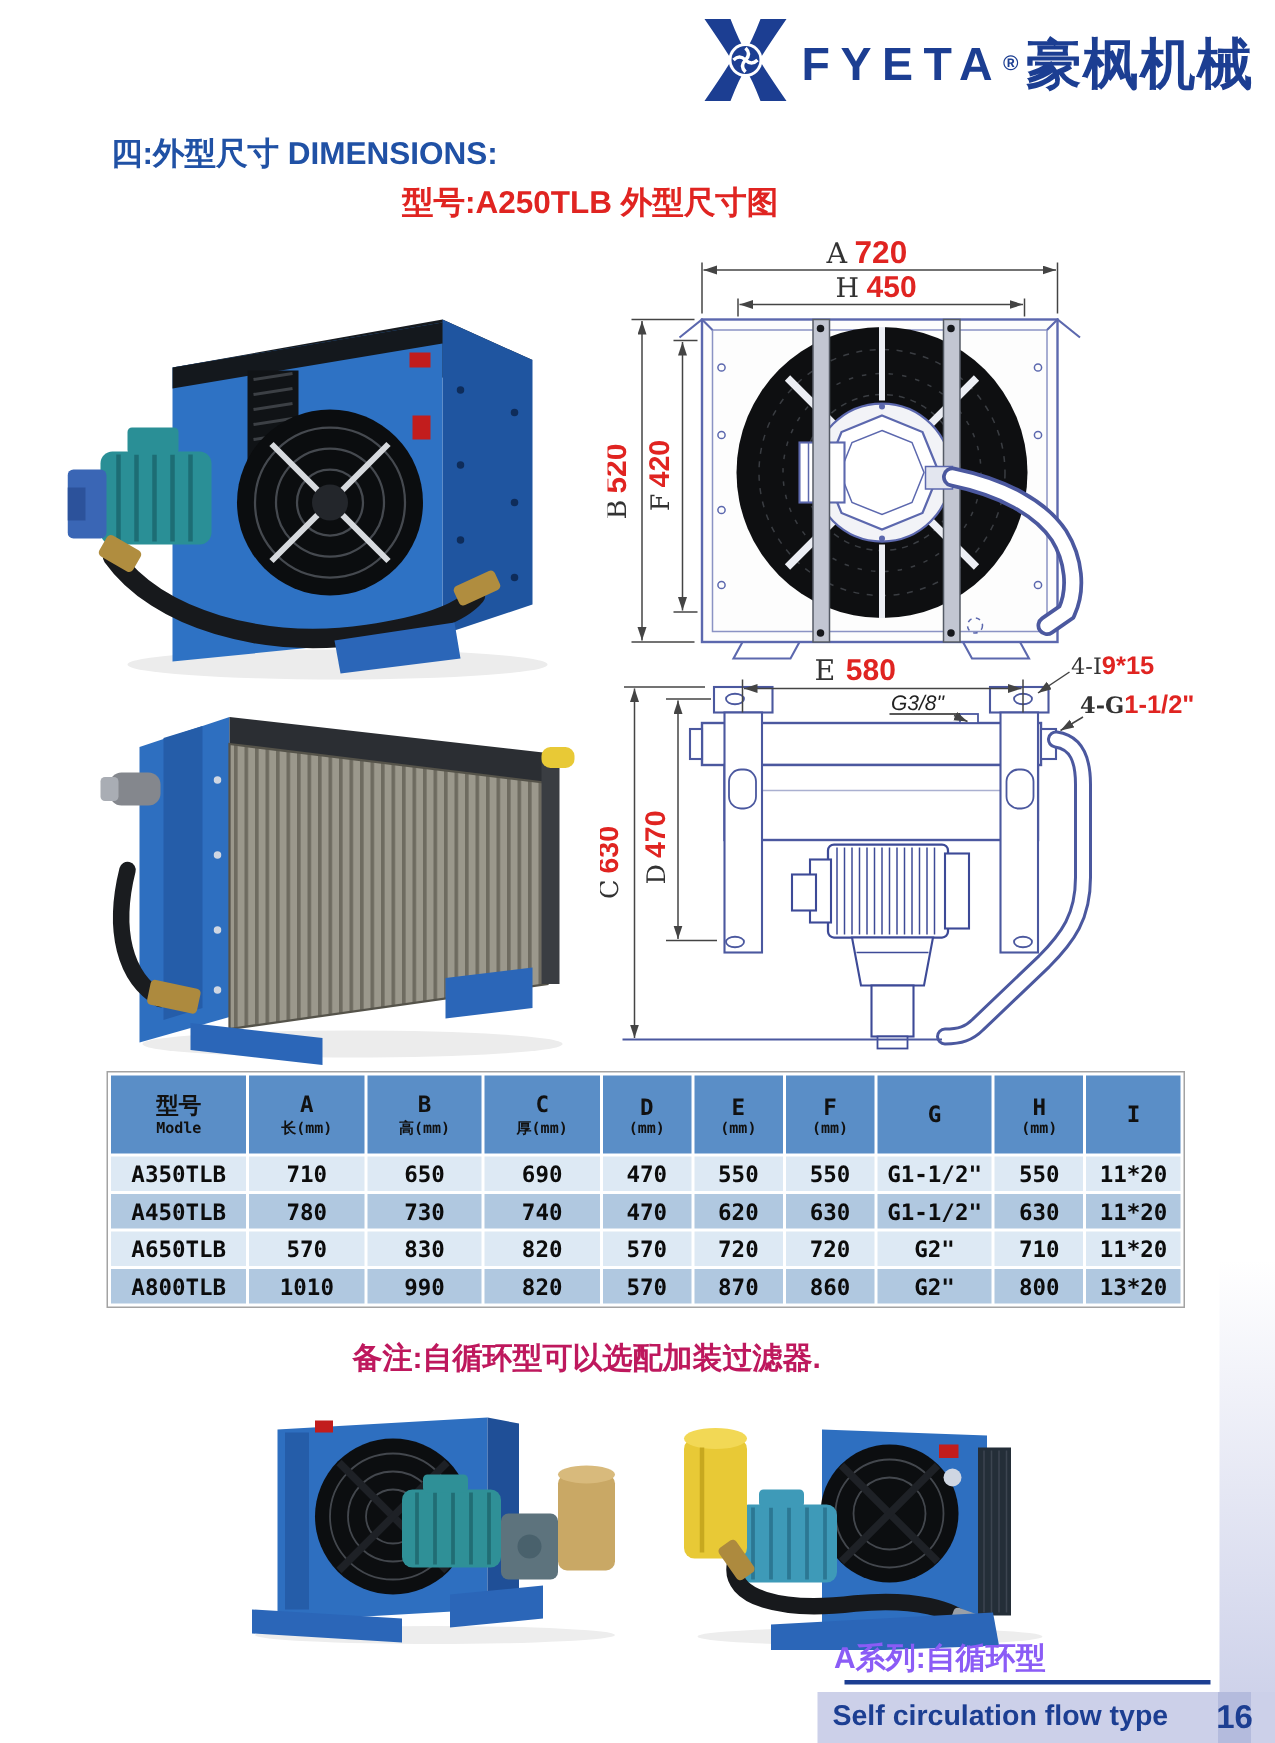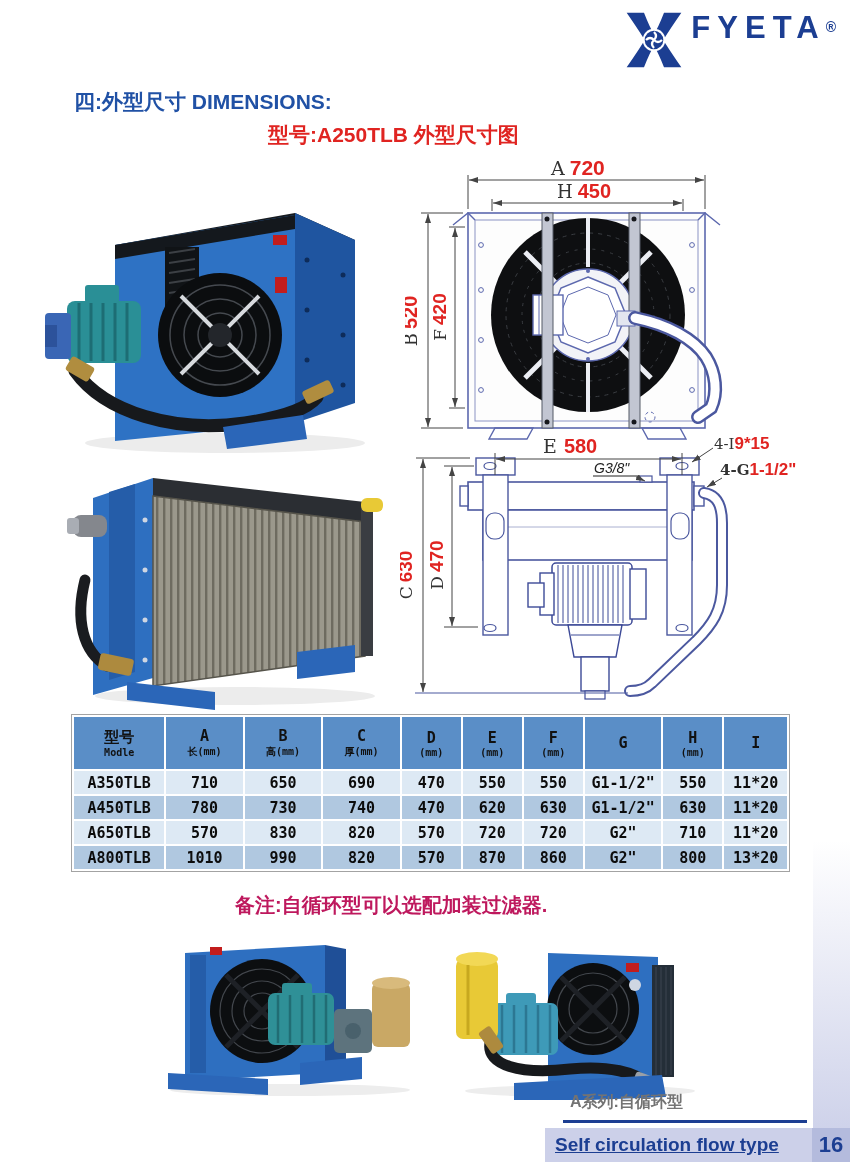--- a/index.html
+++ b/index.html
@@ -1,20 +1,20 @@
 <!DOCTYPE html>
 <html><head>
 <meta charset="utf-8">
 <style>
   html,body{margin:0;padding:0;background:#ffffff;}
   body{width:850px;height:1162px;position:relative;font-family:"Liberation Sans",sans-serif;overflow:hidden;}
   .abs{position:absolute;}
 
   
-  .logo-wrap{top:10px;right:14px;display:flex;align-items:flex-start;gap:5px;}
+  .logo-wrap{top:10px;right:14px;display:flex;align-items:center;gap:5px;}
   .logo-fyeta{color:#1c3e92;font-weight:bold;font-size:31px;letter-spacing:7px;font-family:"Liberation Sans",sans-serif;}
   .logo-reg{color:#1c3e92;font-weight:bold;font-size:14px;vertical-align:super;letter-spacing:0;}
   .logo-cn{color:#1c3e92;font-weight:bold;font-size:37px;letter-spacing:1px;}
 
   .section-title{left:38px;top:88px;font-size:21px;font-weight:bold;color:#2051a5;margin-left:36px;}
   .drawing-title{left:268px;top:121px;font-size:21px;font-weight:bold;color:#e02421;}
 
   
   .table-wrap{left:71px;top:714px;width:719px;}
   table.dims{border-collapse:separate;border-spacing:2px;table-layout:fixed;width:719px;background:#ffffff;border:1px solid #a3a3a3;}
@@ -22,25 +22,25 @@
   table.dims th .h1{font-size:15px;font-family:"DejaVu Sans Mono",monospace;font-weight:bold;}
   table.dims th .h2{font-size:10px;font-family:"DejaVu Sans Mono",monospace;font-weight:bold;}
   table.dims td{text-align:center;font-weight:bold;font-size:15px;color:#0c0c0c;height:21px;padding:1px 0;font-family:"DejaVu Sans Mono",monospace;background:#dde9f4;}
   table.dims tr.odd td{background:#b0c8e0;}
   table.dims tr.hl{outline:3px solid #dd2018;outline-offset:0px;}
   table.dims tr.hl td{background:#b6cde4;}
 
   .note-text{left:235px;top:892px;font-size:20px;font-weight:bold;color:#be185d;}
 
   
-  .footer-series-cn{left:570px;top:1092px;font-size:16px;font-weight:bold;color:#737373;}
+  .footer-series-cn{left:556px;top:1092px;font-size:20px;font-weight:bold;color:#8b5cf6;}
   .footer-underline{left:563px;top:1120px;width:244px;height:3px;background:#1c3e92;}
   .footer-bar{left:545px;top:1128px;width:305px;height:34px;background:#ccd0e9;display:flex;align-items:center;}
-  .footer-en{color:#1c3e92;font-weight:bold;font-size:19px;padding-left:10px;text-decoration:underline;}
-  .page-num-box{left:812px;top:1128px;width:38px;height:34px;background:#b4bbdd;display:flex;align-items:center;justify-content:center;color:#1c3e92;font-weight:bold;font-size:22px;}
+  .footer-en{color:#1c3e92;font-weight:bold;font-size:19px;padding-left:10px;}
+  .page-num-box{left:812px;top:1128px;width:22px;height:34px;background:#b4bbdd;display:flex;align-items:center;justify-content:center;color:#1c3e92;font-weight:bold;font-size:22px;}
   .right-strip{left:813px;top:840px;width:37px;height:288px;background:linear-gradient(to bottom,rgba(204,208,233,0),rgba(204,208,233,0.95));}
 
   svg text{font-family:"Liberation Sans",sans-serif;}
   .dl{font-family:"DejaVu Serif",serif;fill:#333;}
   .dv{font-weight:bold;fill:#e02421;}
 </style>
 </head>
 <body>
 
 <div class="abs logo-wrap">
@@ -53,20 +53,21 @@
         <path d="M45,33 Q51,39 45,45"></path>
         <path d="M57,45 Q51,51 45,45"></path>
         <path d="M45,57 Q39,51 45,45"></path>
         <path d="M33,45 Q39,39 45,45"></path>
       </g>
     </svg>
   </span>
   <span>
     <span class="logo-fyeta">FYETA</span><span class="logo-reg">®</span>
   </span>
+  <span class="logo-cn">豪枫机械</span>
 </div>
 
 <div class="abs section-title">
   <span>四:外型尺寸</span> <span>DIMENSIONS:</span>
 </div>
 <div class="abs drawing-title">型号:A250TLB 外型尺寸图</div>
 
 <div class="abs" style="left:45px;top:185px;">
 <svg width="345" height="275" viewBox="0 0 345 275">
   <ellipse cx="180" cy="258" rx="140" ry="10" fill="#ececec"></ellipse>

